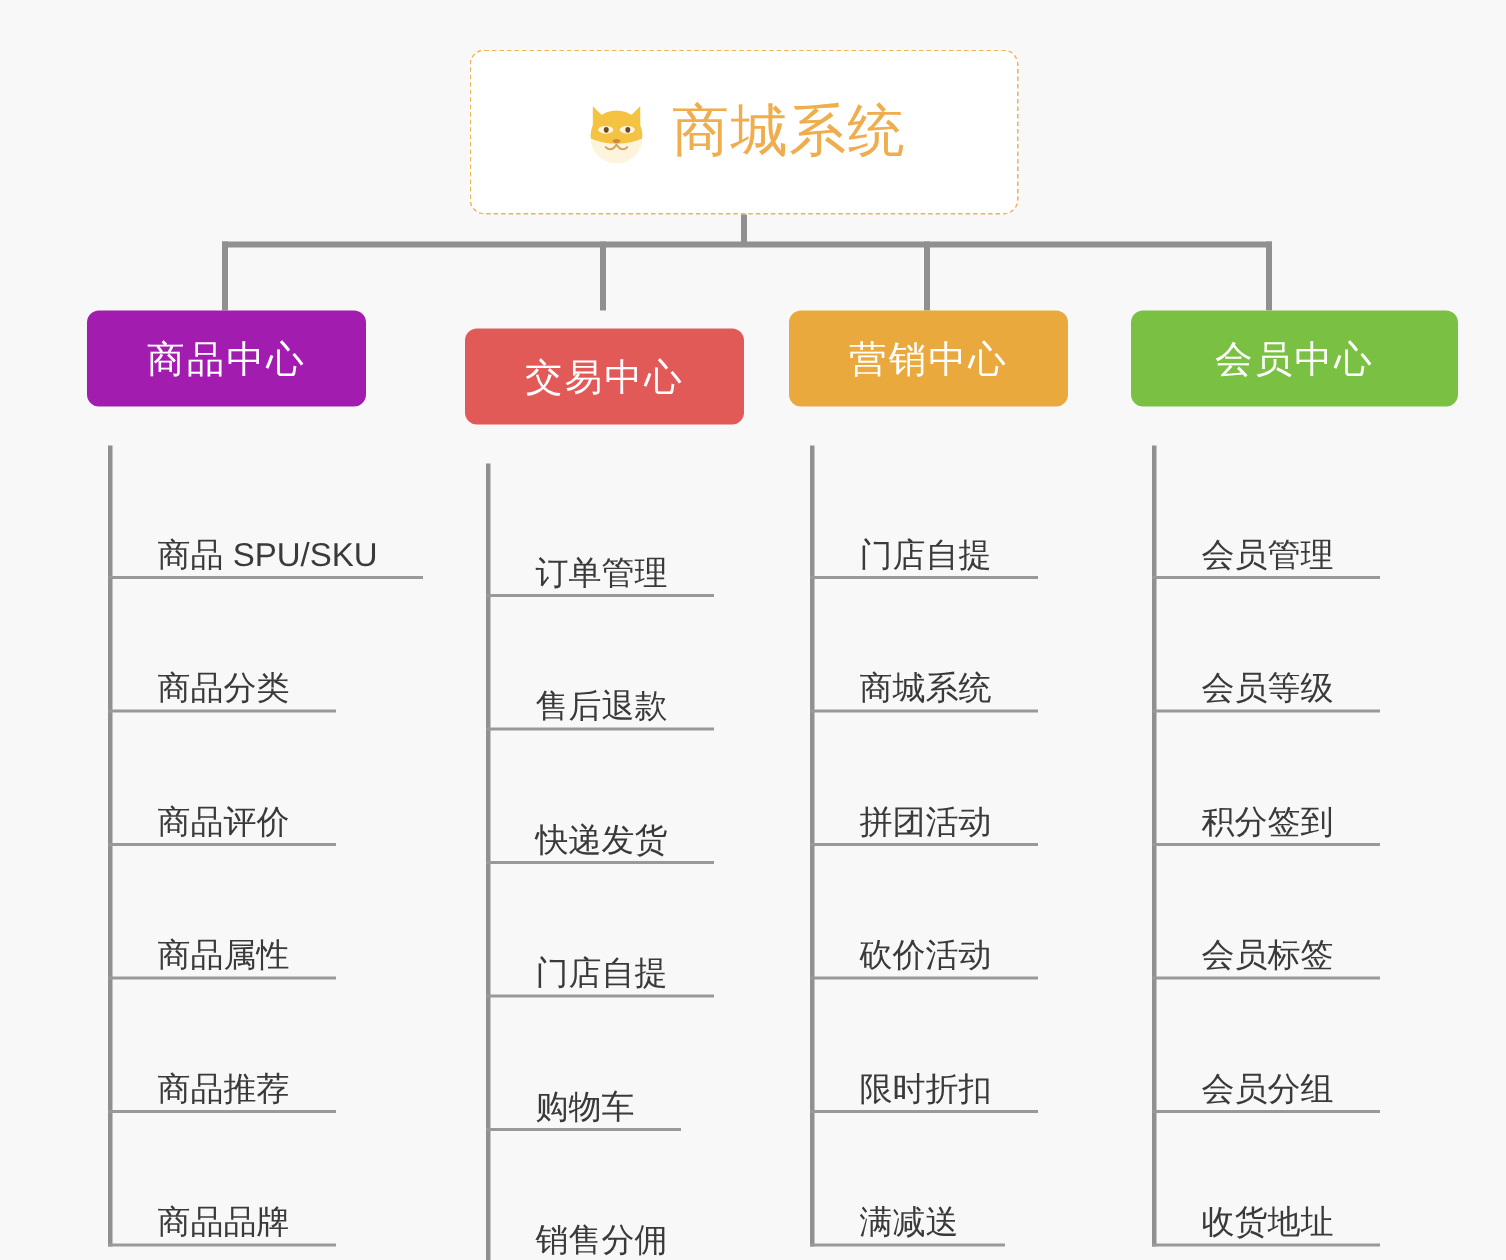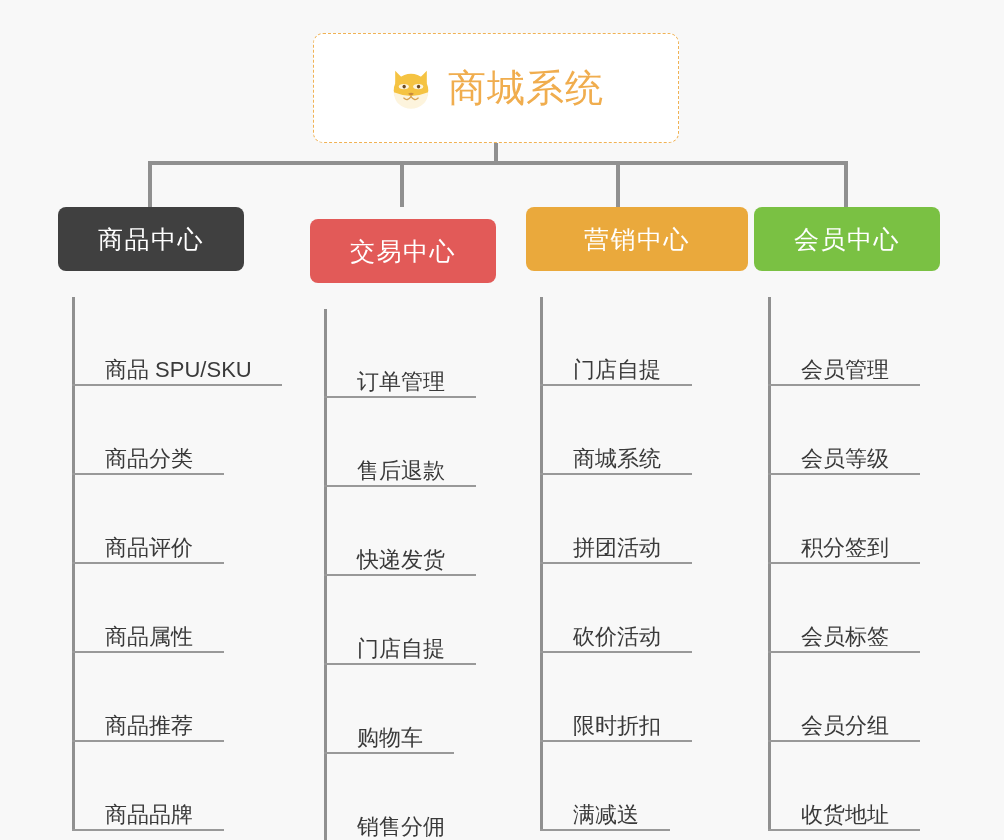--- a/index.html
+++ b/index.html
@@ -95,22 +95,22 @@
     display: flex;
     align-items: center;
     justify-content: center;
     color: #ffffff;
     font-size: 25px;
     letter-spacing: 1.5px;
     white-space: nowrap;
   }
   .col-0 .cat-header { width: 186px; }
   .col-1 .cat-header { width: 186px; }
-  .col-2 .cat-header { width: 222px; justify-content: center; }
-  .col-3 .cat-header { width: 186px; }
+  .col-2 .cat-header { width: 186px; justify-content: center; }
+  .col-3 .cat-header { width: 218px; }
 
   
   .leaf-list {
     position: relative;
     margin-top: 26px;
     margin-left: 14px;
     border-left: 3px solid #909090;
     padding-left: 0;
   }
   .leaf-item {
@@ -160,21 +160,21 @@
   </div>
 
   <div class="conn conn-stem" style="background: rgb(144, 144, 144);"></div>
   <div class="conn conn-bus" style="background: rgb(144, 144, 144);"></div>
   <div class="conn conn-drop drop-0" style="background: rgb(144, 144, 144);"></div>
   <div class="conn conn-drop drop-1" style="background: rgb(144, 144, 144);"></div>
   <div class="conn conn-drop drop-2" style="background: rgb(144, 144, 144);"></div>
   <div class="conn conn-drop drop-3" style="background: rgb(144, 144, 144);"></div>
 
   <div class="column col-0">
-    <div class="cat-header" style="background: #404040;">
+    <div class="cat-header" style="background: #a21caf;">
       <span>商品中心</span>
     </div>
     <div class="leaf-list">
       <div class="leaf-item">
         <span class="leaf-text">商品 SPU/SKU</span>
         <span class="leaf-rule" style="width: 210px;"></span>
       </div>
       <div class="leaf-item">
         <span class="leaf-text">商品分类</span>
         <span class="leaf-rule" style="width: 152px;"></span>

